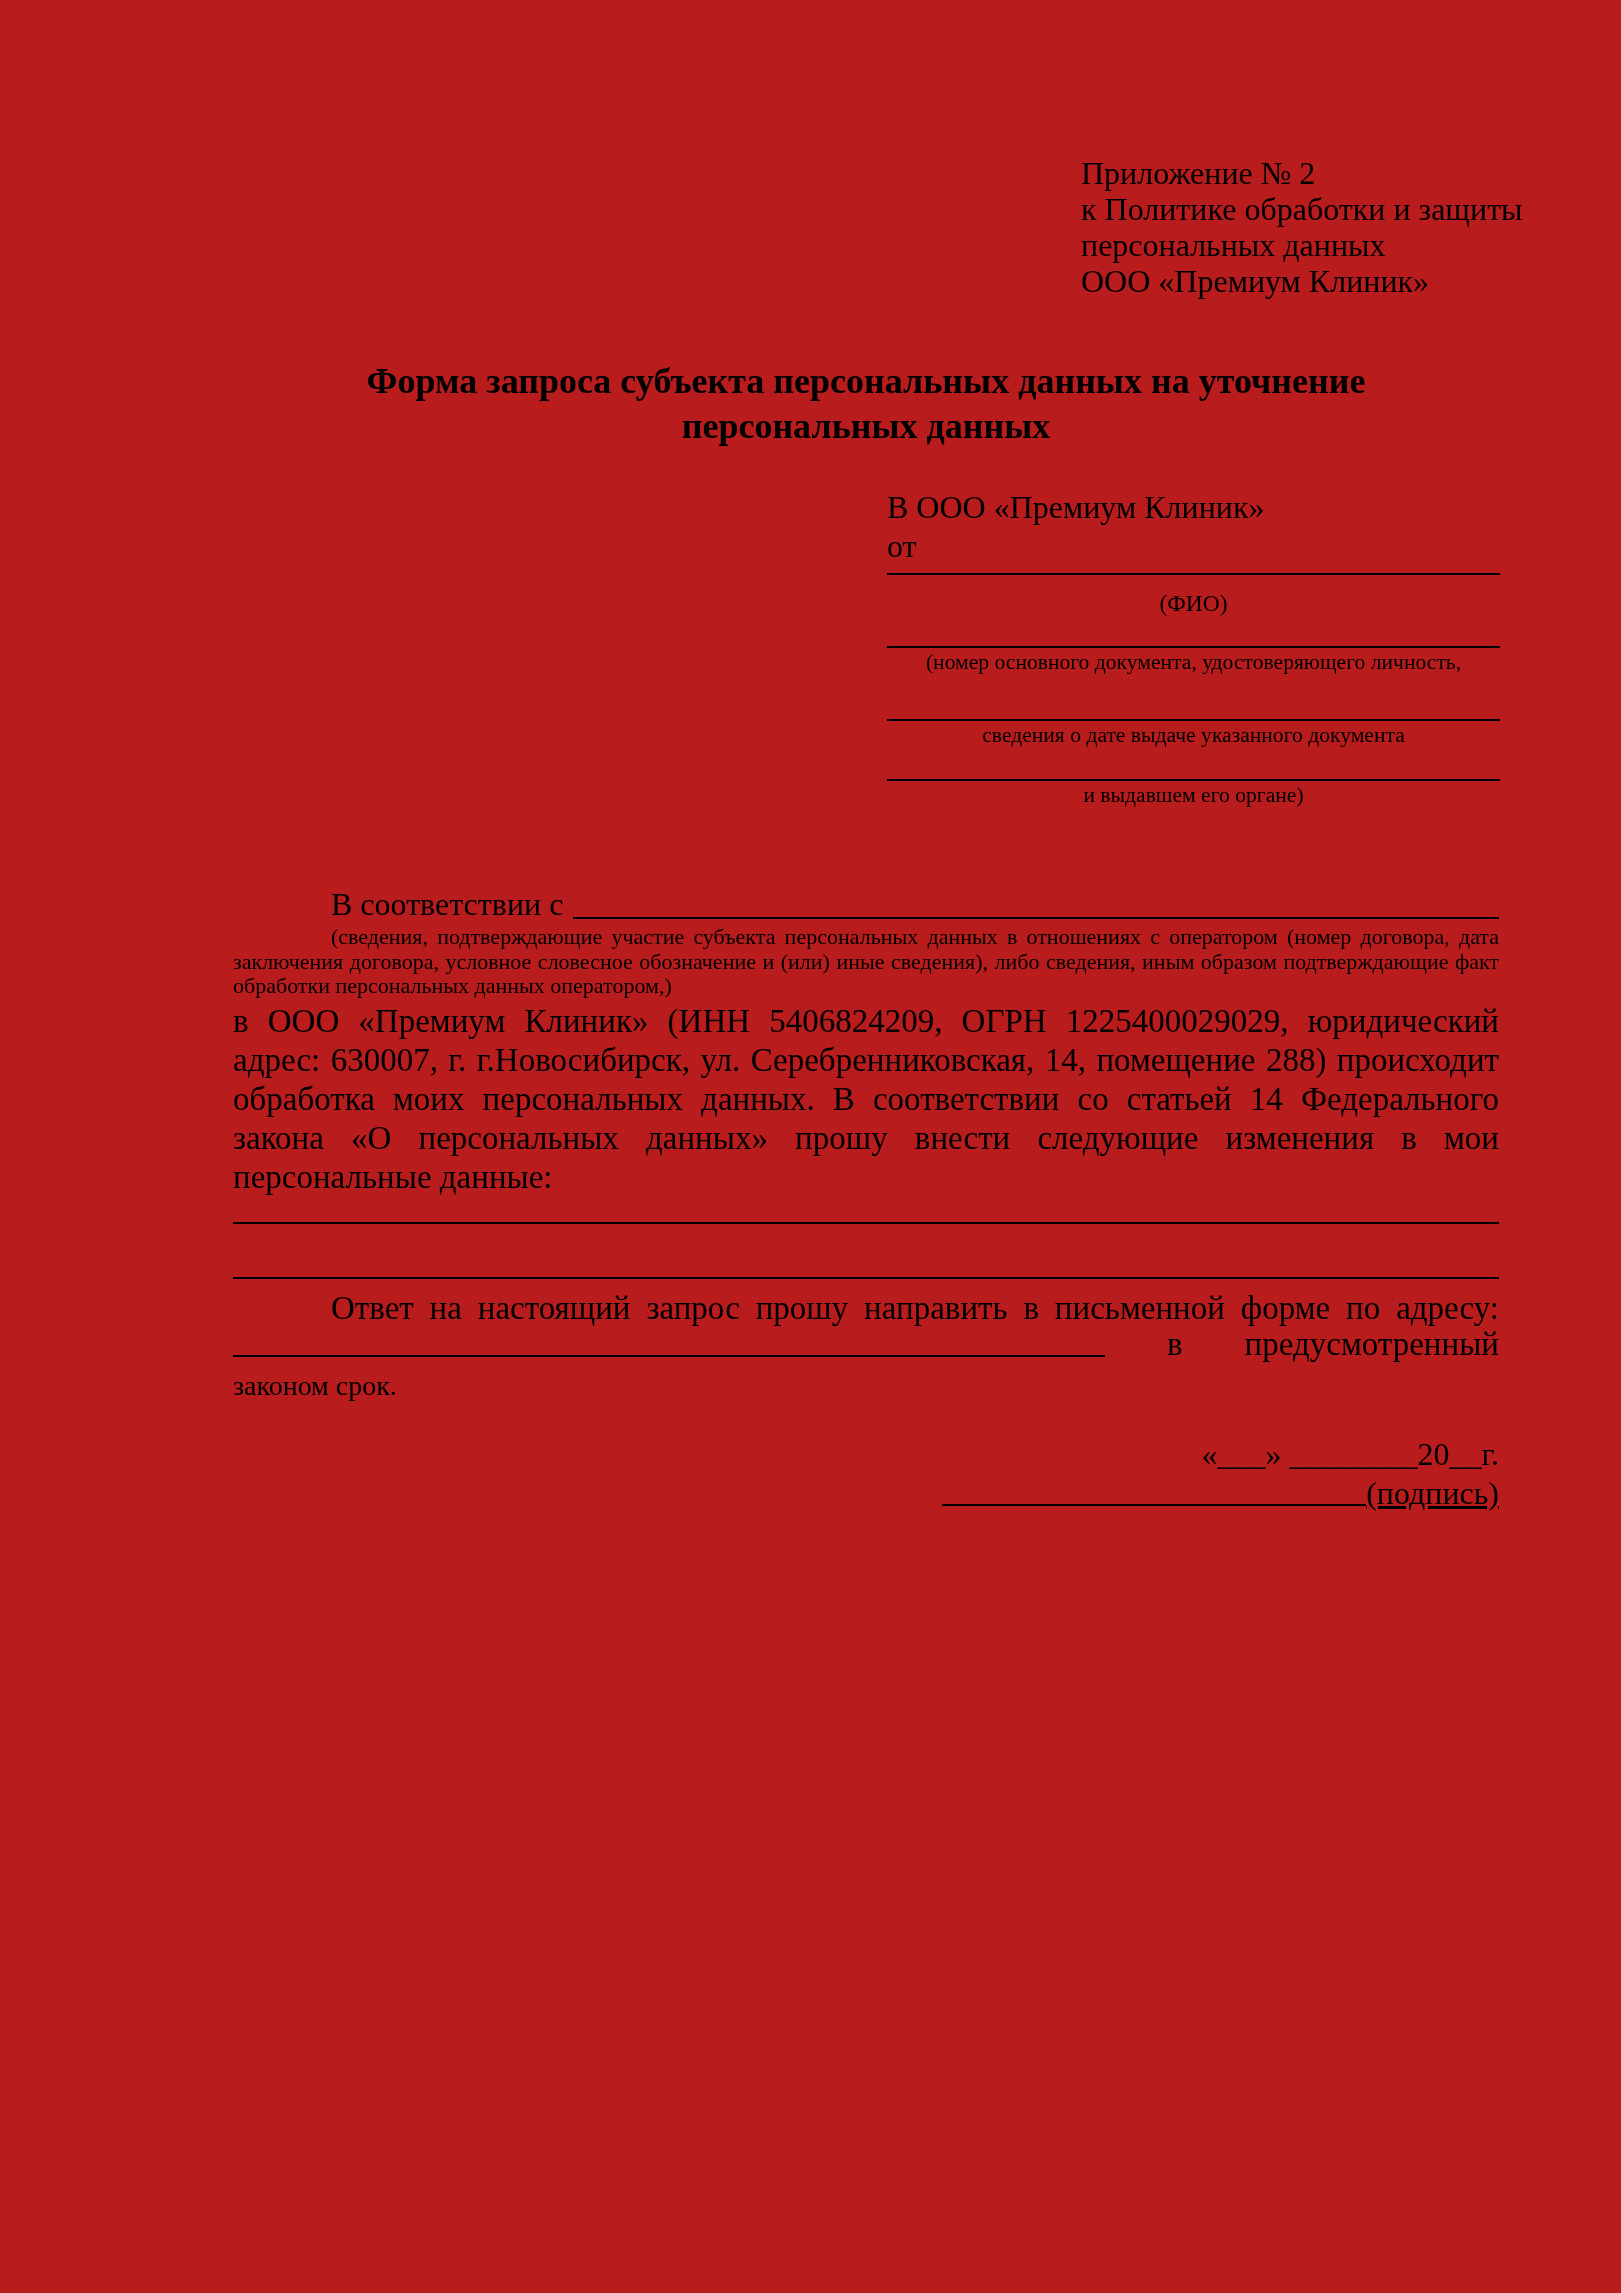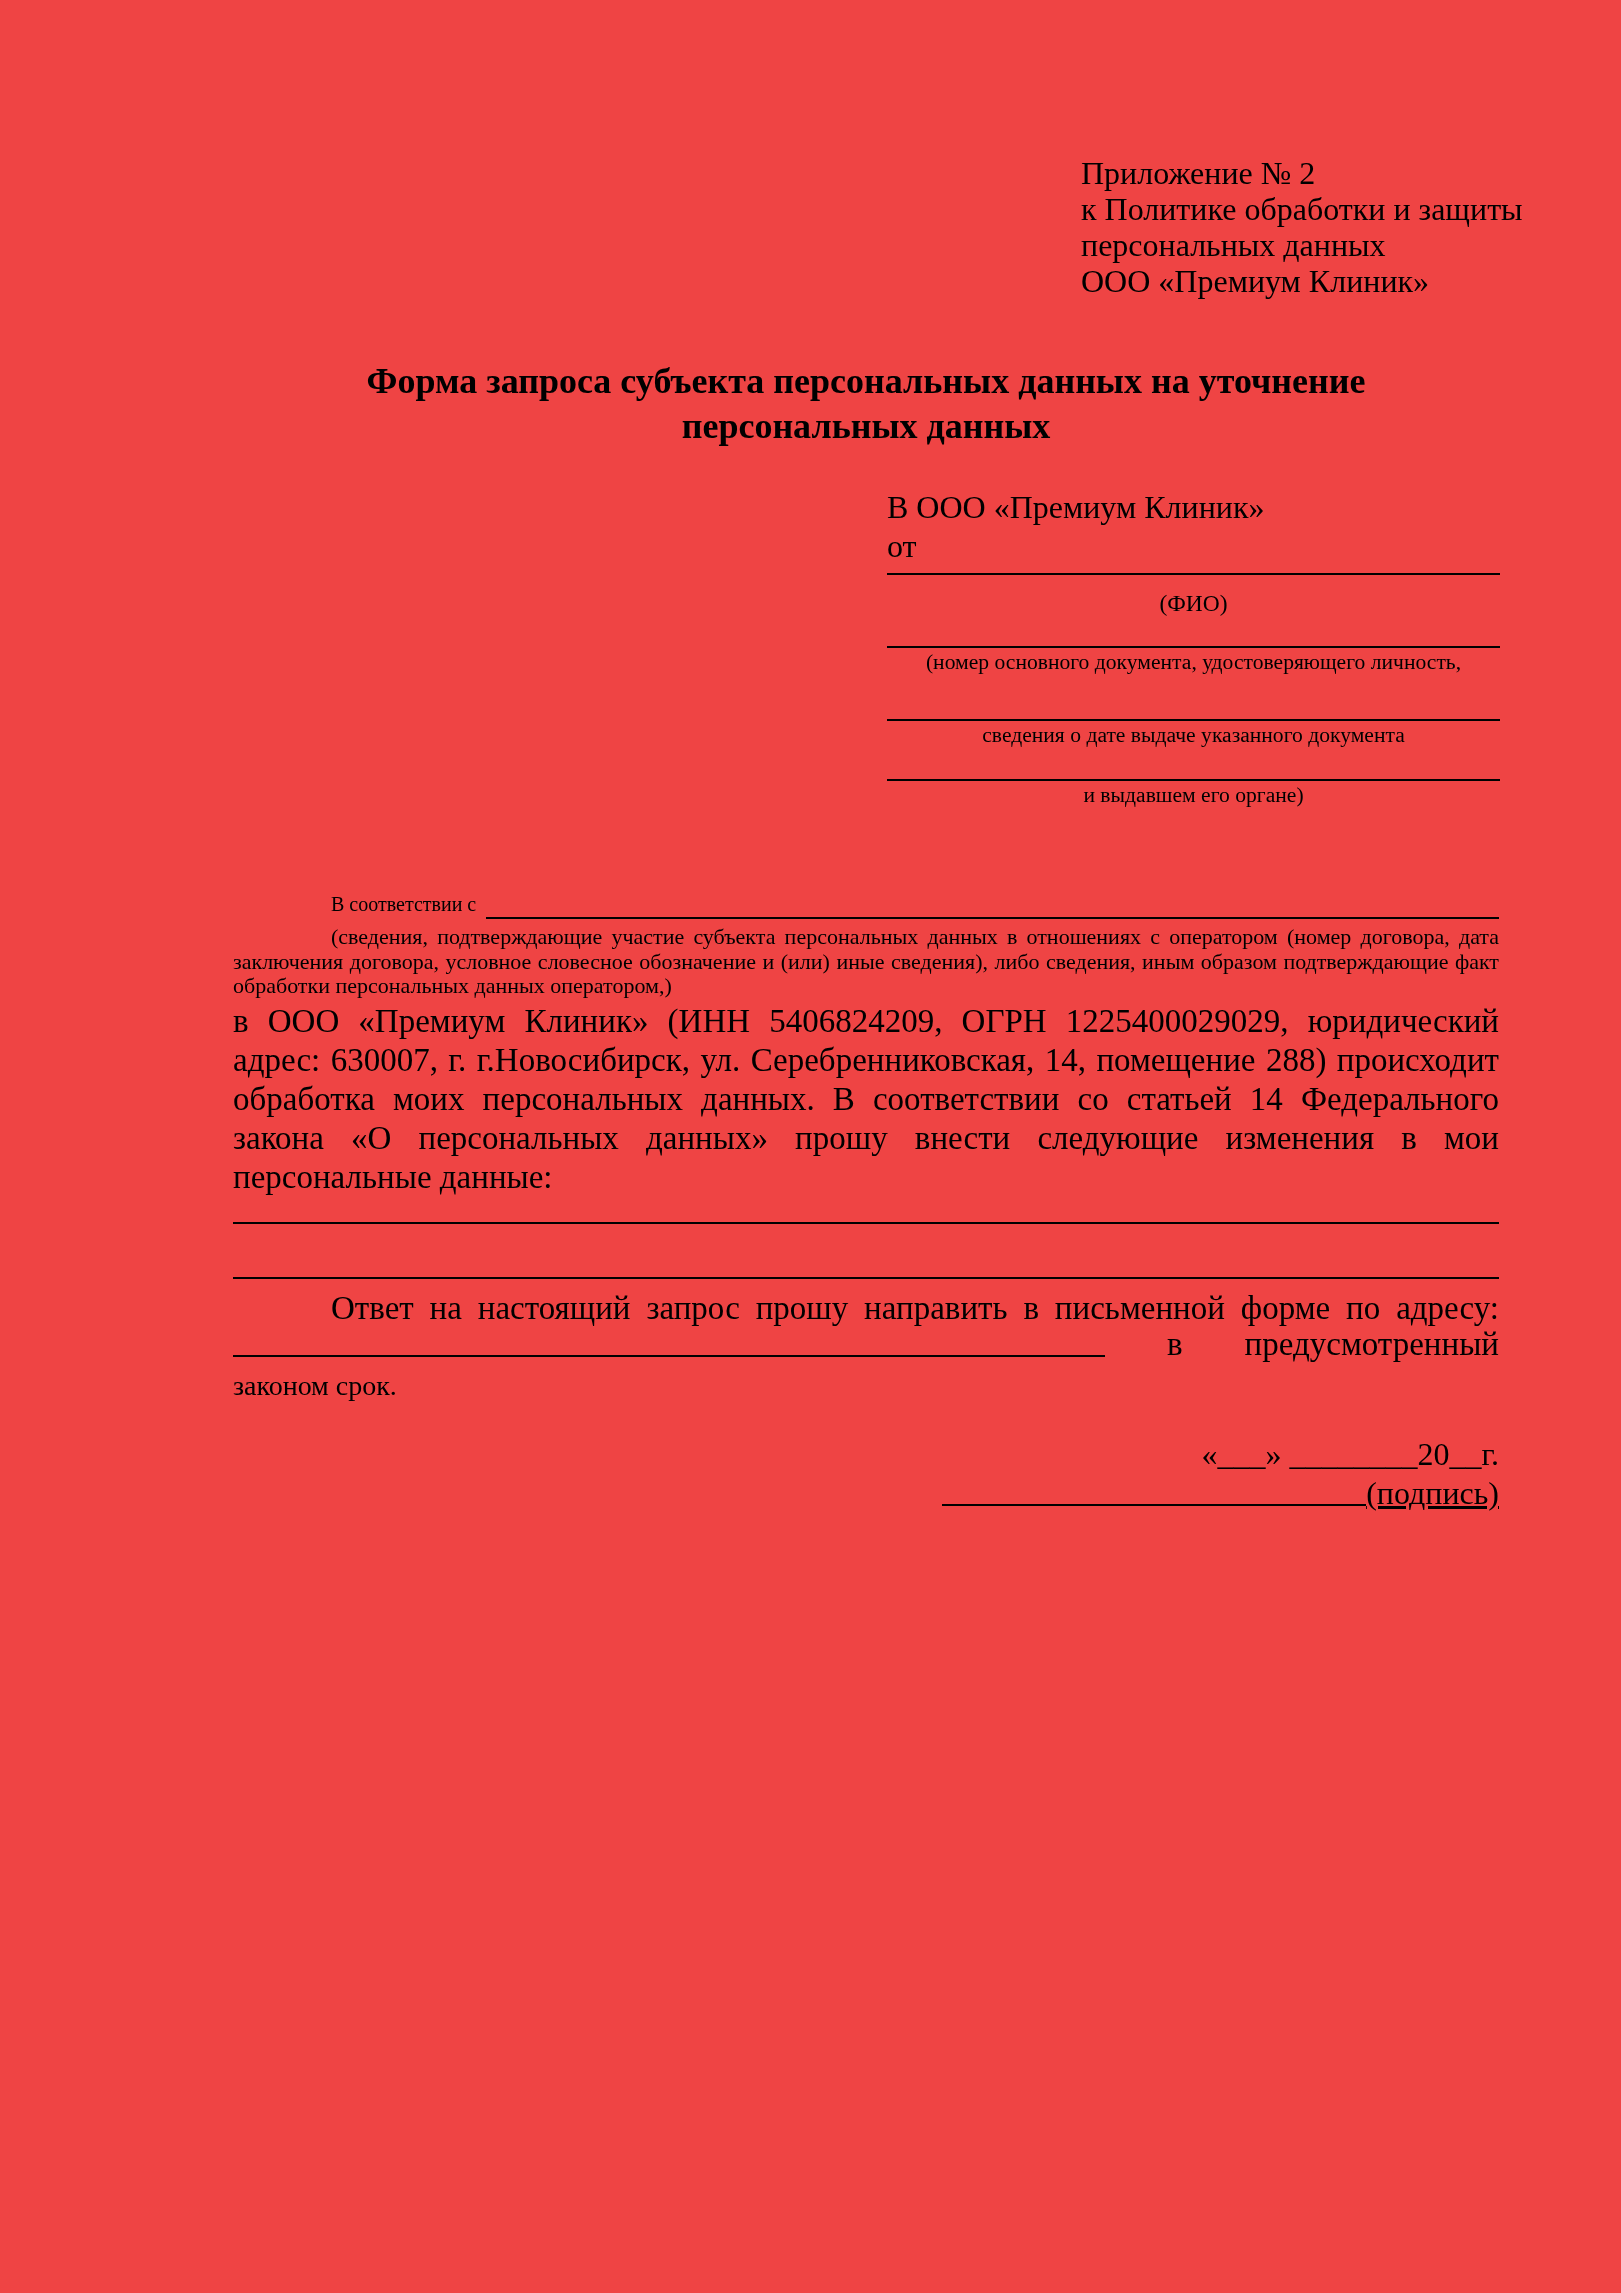--- a/index.html
+++ b/index.html
@@ -1,20 +1,20 @@
 <!DOCTYPE html>
 <html><head>
 <meta charset="utf-8">
 <style>
   html, body { margin: 0; padding: 0; background: #ffffff; }
   .page {
     position: relative;
     width: 1621px;
     height: 2294px;
-    background: #ef4444;
+    background: #b91c1c;
     color: #000000;
     font-family: "Liberation Serif", "DejaVu Serif", serif;
     overflow: hidden;
   }
   .abs { position: absolute; }
 
   
   .header-note {
     left: 1081px; top: 155px; width: 451px;
     font-size: 32px; line-height: 36px;
@@ -47,21 +47,21 @@
 
   .request-heading {
     left: 233px; top: 852px; width: 1266px;
     font-size: 32px; line-height: 37px; text-align: center;
   }
 
   .intro-row {
     left: 233px; top: 886px; width: 1266px;
     padding-left: 98px; box-sizing: border-box;
     display: flex; align-items: stretch;
-    font-size: 20px; line-height: 37px; white-space: nowrap;
+    font-size: 32px; line-height: 37px; white-space: nowrap;
   }
   .intro-row .fill-inline {
     flex: 1; margin-left: 9.8px; margin-bottom: 3.9px;
     border-bottom: 2.9px solid #000;
   }
 
   .explanation {
     left: 233px; top: 925px; width: 1266px;
     font-size: 22px; line-height: 24.5px;
     text-align: justify; text-indent: 98px;

